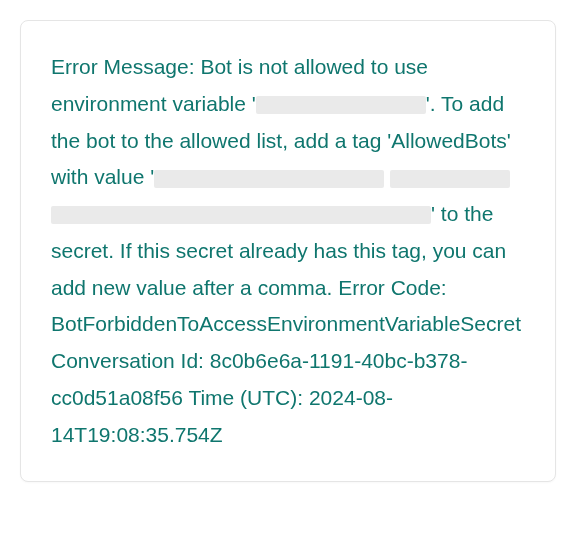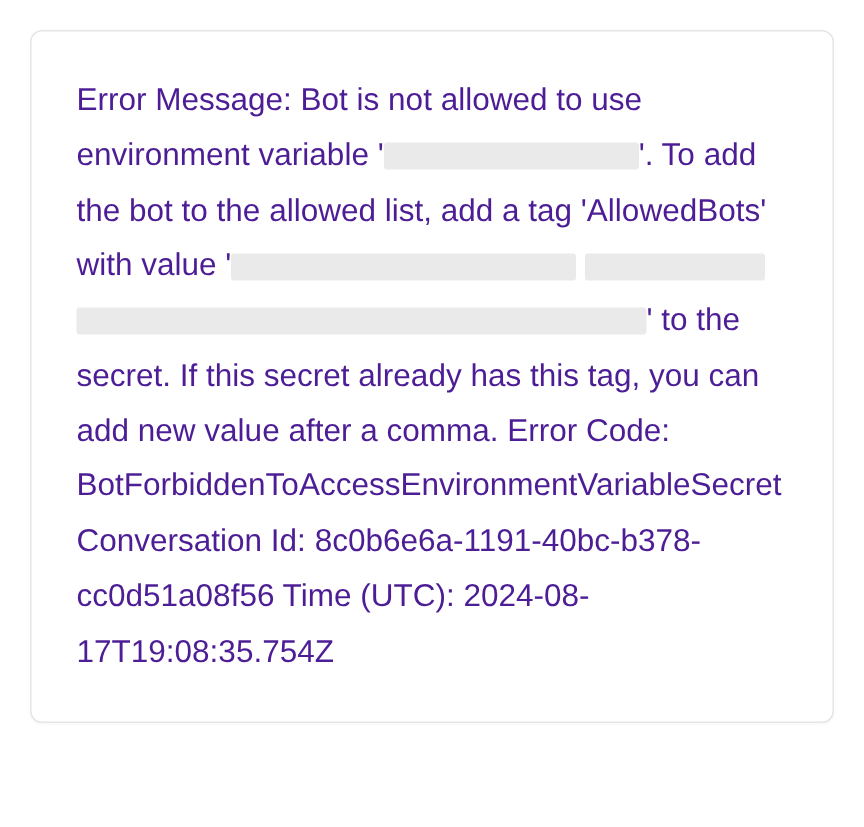--- a/index.html
+++ b/index.html
@@ -16,21 +16,21 @@
     .error-card {
       background: #ffffff;
       border: 1px solid #e5e5e5;
       border-radius: 8px;
       padding: 28px 30px;
       box-shadow: 0 1px 2px rgba(0,0,0,0.03);
     }
     .error-text {
       font-size: 21px;
       line-height: 1.75;
-      color: #4c1d95;
+      color: #0f766e;
       word-wrap: break-word;
       overflow-wrap: break-word;
     }
     .redacted {
       display: inline-block;
       background: #eaeaea;
       border-radius: 2px;
       vertical-align: middle;
       height: 18px;
     }
@@ -46,15 +46,15 @@
     .redacted-4 {
       width: 380px;
     }
   </style>
 </head>
 <body>
 
 <div class="error-card">
   <div class="error-text">
     <span>Error Message: Bot is not allowed to use environment variable '</span><span class="redacted redacted-1"></span><span>'. To add the bot to the allowed list, add a tag 'AllowedBots' with value '</span><span class="redacted redacted-2"></span>
-    <span class="redacted redacted-3"></span><br><span class="redacted redacted-4"></span><span>' to the secret. If this secret already has this tag, you can add new value after a comma. Error Code: BotForbiddenToAccessEnvironmentVariableSecret Conversation Id: 8c0b6e6a-1191-40bc-b378-cc0d51a08f56 Time (UTC): 2024-08-17T19:08:35.754Z</span>
+    <span class="redacted redacted-3"></span><br><span class="redacted redacted-4"></span><span>' to the secret. If this secret already has this tag, you can add new value after a comma. Error Code: BotForbiddenToAccessEnvironmentVariableSecret Conversation Id: 8c0b6e6a-1191-40bc-b378-cc0d51a08f56 Time (UTC): 2024-08-14T19:08:35.754Z</span>
   </div>
 </div>
 
 </body></html>

